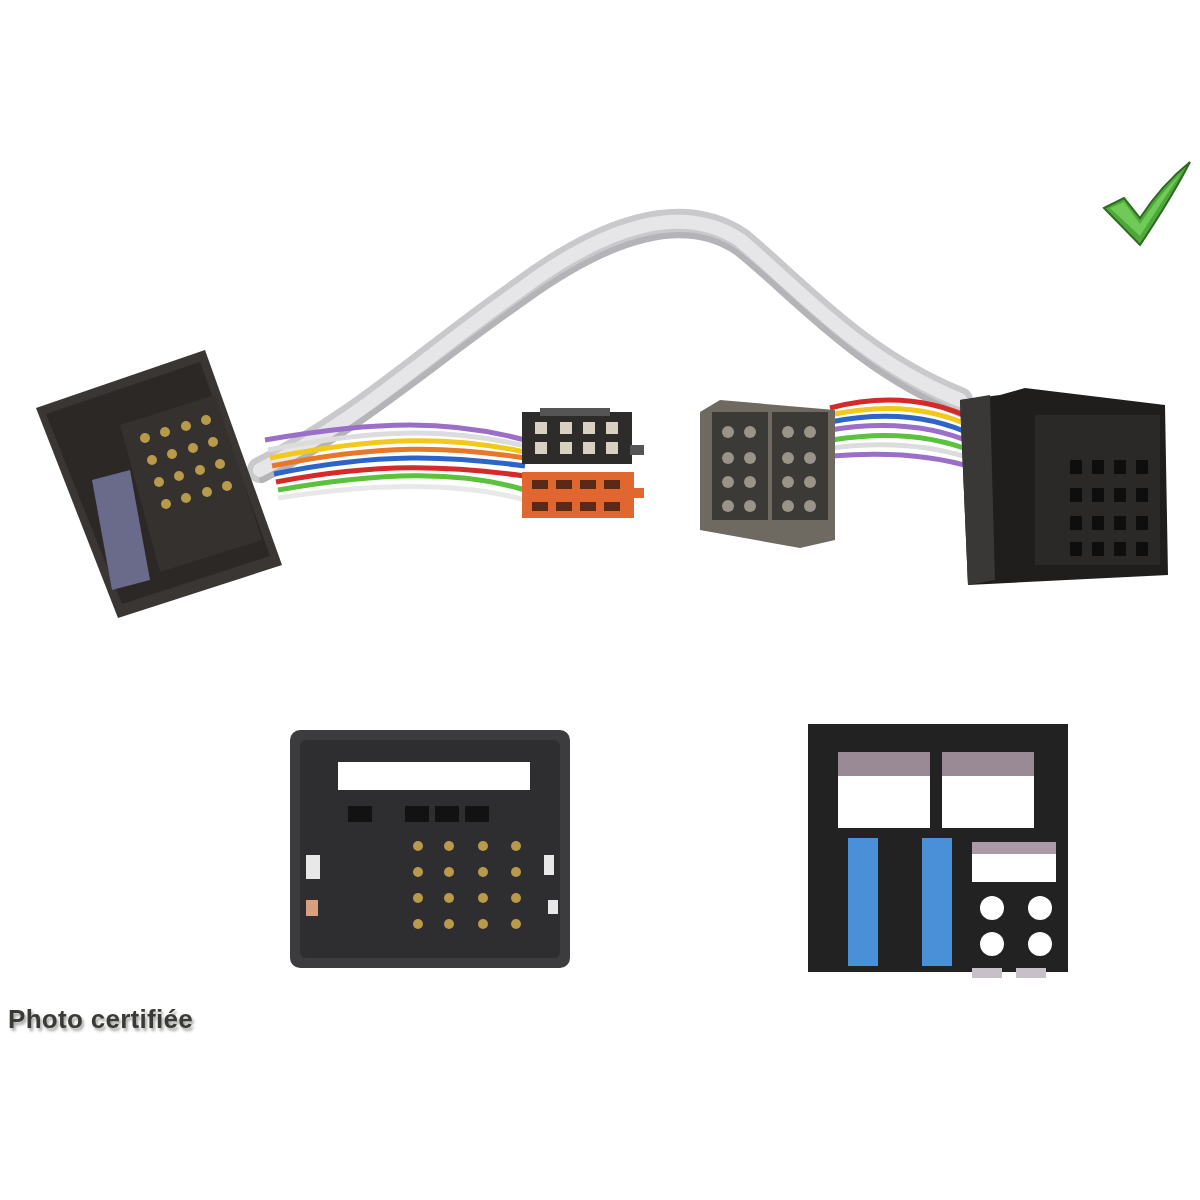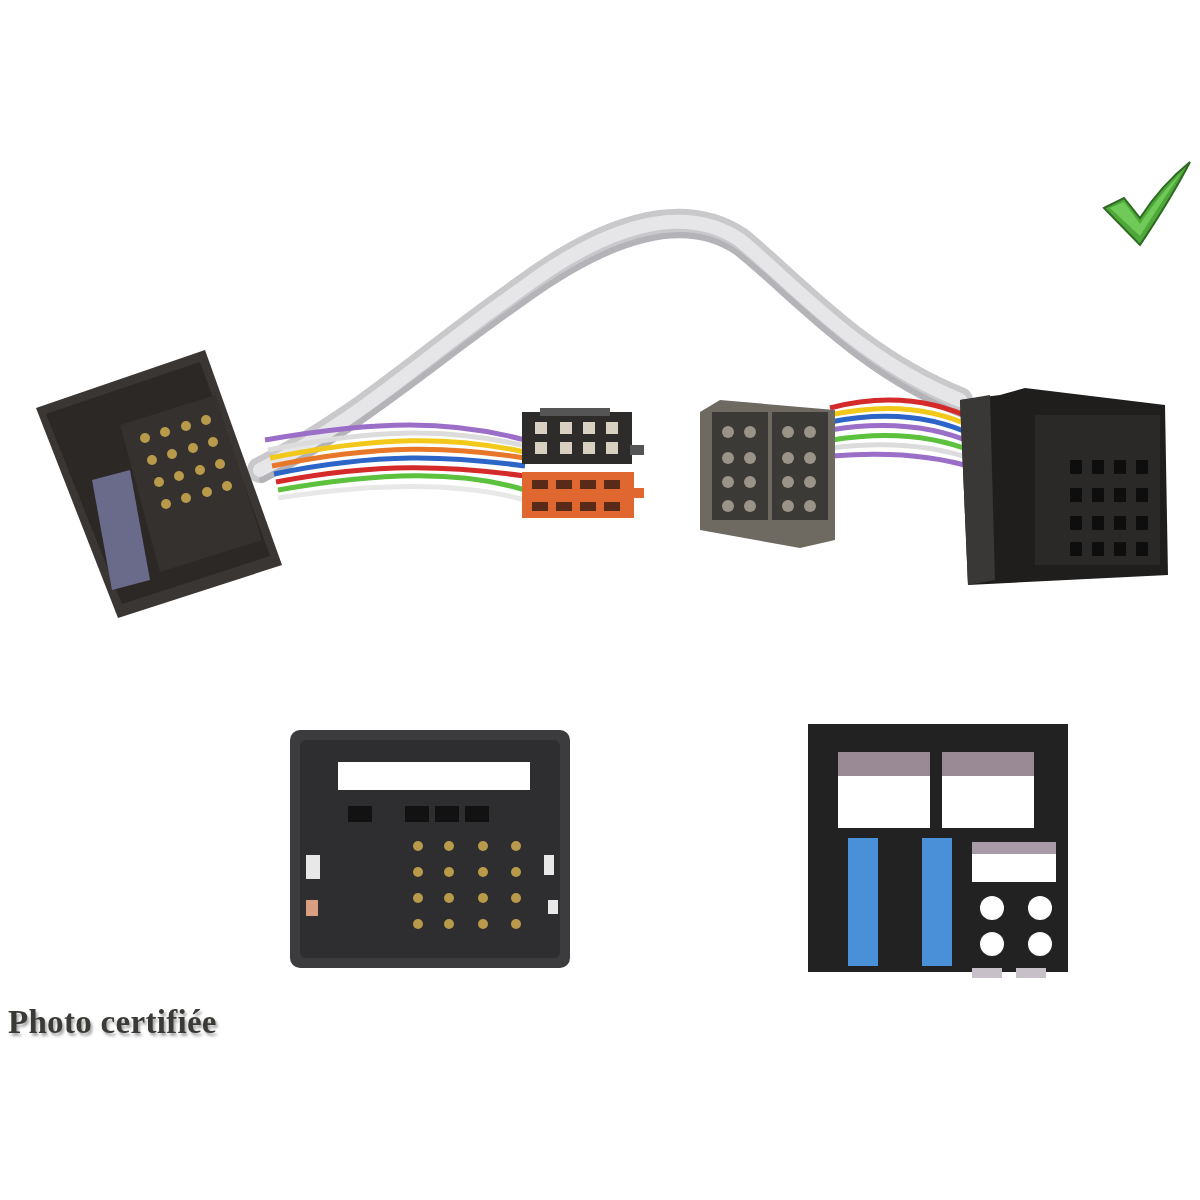--- a/index.html
+++ b/index.html
@@ -1,20 +1,20 @@
 <!DOCTYPE html>
 <html><head>
 <meta charset="utf-8">
 <style>
   html,body{margin:0;padding:0;background:#ffffff;}
   body{width:1200px;height:1200px;position:relative;overflow:hidden;font-family:"DejaVu Sans",sans-serif;}
   .abs{position:absolute;}
   svg{position:absolute;left:0;top:0;}
-  .caption{left:8px;top:1004px;font-size:33px;font-weight:bold;color:#3a3a36;
-    text-shadow:2px 3px 3px rgba(0,0,0,0.35);letter-spacing:0.3px;font-family:Liberation Serif, serif;}
+  .caption{left:8px;top:1004px;font-size:26px;font-weight:bold;color:#3a3a36;
+    text-shadow:2px 3px 3px rgba(0,0,0,0.35);letter-spacing:0.3px;font-family:Liberation Sans, sans-serif;}
 </style>
 </head>
 <body>
 
 <div class="abs" style="left:0;top:0;width:1200px;height:1200px;">
 <svg width="1200" height="1200" viewBox="0 0 1200 1200">
 
   <g fill="none" stroke-linecap="round">
     <path d="M260,470 C360,420 420,360 520,290 C600,230 680,200 740,240 C800,290 860,360 960,400" stroke="#c9c9cc" stroke-width="26"></path>
     <path d="M260,470 C360,420 420,360 520,290 C600,230 680,200 740,240 C800,290 860,360 960,400" stroke="#e6e6e9" stroke-width="14"></path>

